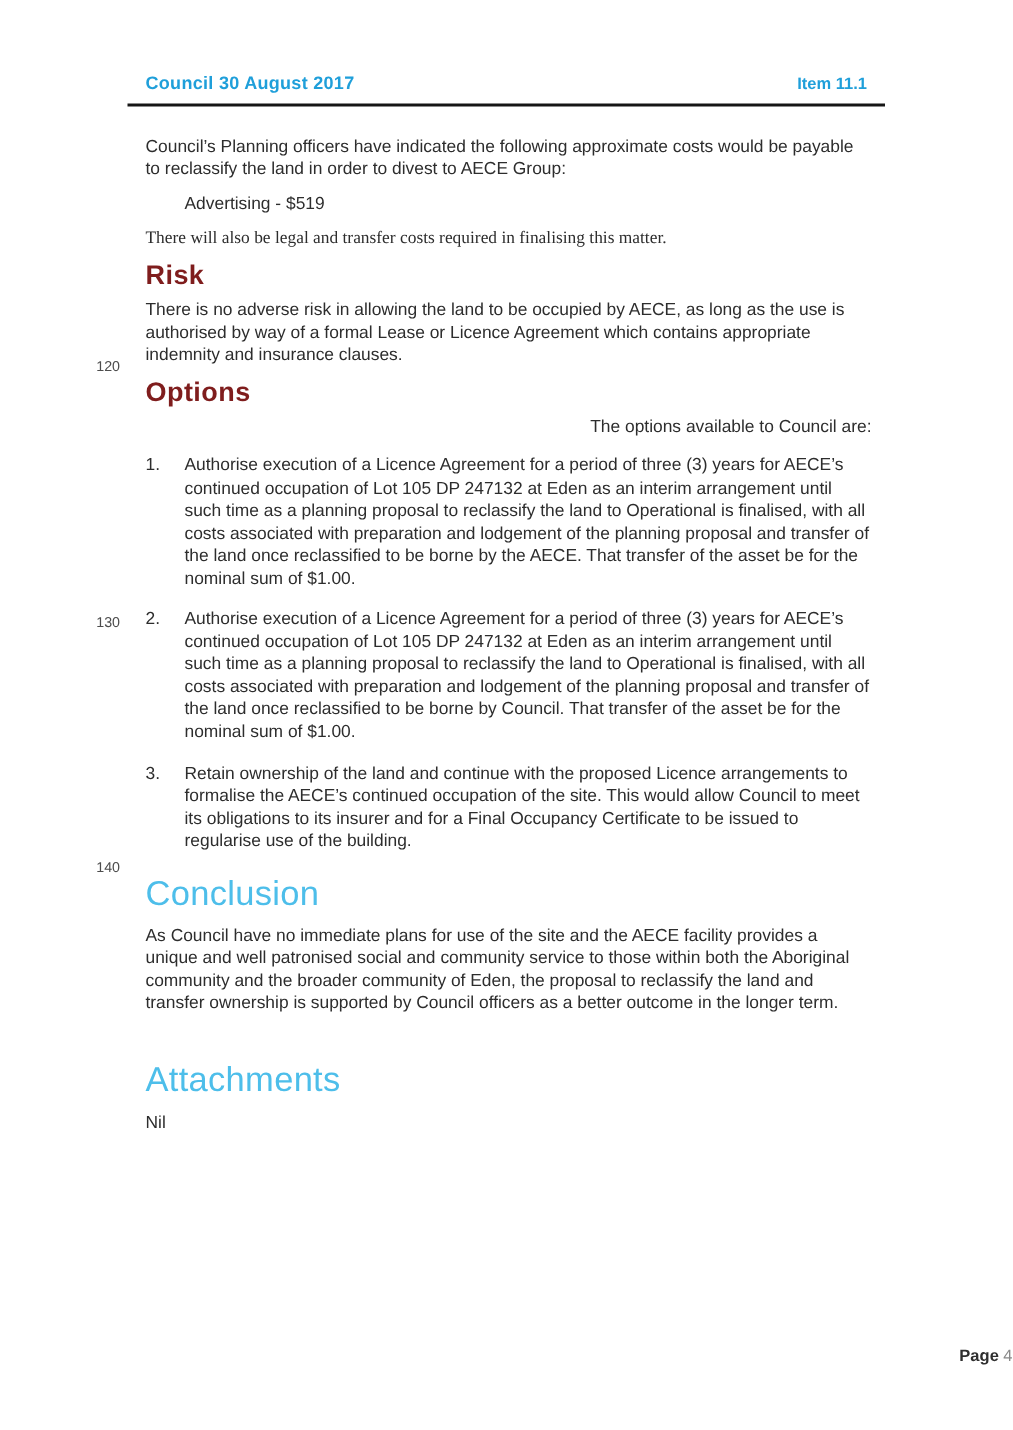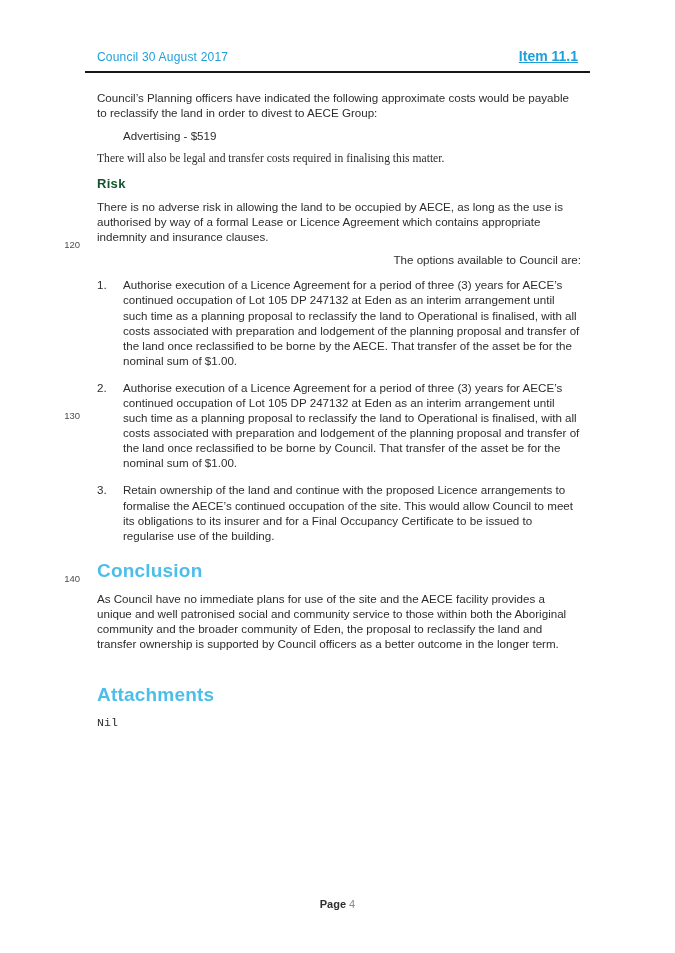--- a/index.html
+++ b/index.html
@@ -25,29 +25,28 @@
     width: 505px;
   }
   .header-row {
     display: flex;
     justify-content: space-between;
     align-items: baseline;
     padding: 0 12px 0 12px;
   }
   .header-left {
     color: #1f9fda;
-    font-weight: normal;
+    font-weight: bold;
     font-size: 12px;
     letter-spacing: 0.2px;
   }
   .header-right {
     color: #1f9fda;
     font-weight: bold;
-    font-size: 14px;
-    text-decoration: underline;
+    font-size: 11px;
   }
   .header-rule {
     margin-top: 7px;
     height: 0;
     border-top: 2.6px solid #161616;
   }
 
   
   .line-no {
     position: absolute;
@@ -70,55 +69,55 @@
     font-size: 11.6px;
     line-height: 15.1px;
   }
   .para { margin: 0 0 8px 0; }
   .cost-line {
     margin: 0 0 7.5px 26px;
   }
   .cost-line + .para { margin-top: 0; font-family: Liberation Serif, serif; }
 
   .subheading {
-    color: #14532d;
-    font-size: 13px;
+    color: #7f1d1d;
+    font-size: 18px;
     margin: 10px 0 8px 0;
     letter-spacing: 0.3px;
   }
 
   .num-item {
     display: flex;
     margin: 0 0 12px 0;
   }
   .num-item .num {
     width: 26px;
     flex: 0 0 26px;
   }
   .num-item .txt {
     flex: 1;
   }
 
   .big-heading {
     color: #4dbeea;
-    font-size: 19px;
+    font-size: 23px;
     letter-spacing: 0.2px;
     margin: 20px 0 13px 0;
-    font-weight: bold;
+    font-weight: normal;
   }
 
-  .nil { margin-top: 8px; font-family: Liberation Mono, monospace; }
+  .nil { margin-top: 8px; }
 
   
   .footer {
     position: absolute;
     left: 0;
     top: 898px;
     width: 675px;
-    text-align: center;
+    text-align: right;
     font-size: 11px;
   }
   .footer .page-word {
     color: #2f2f2f;
     font-weight: bold;
   }
   .footer .page-num {
     color: #8a8a8a;
     font-weight: normal;
     margin-left: 3px;
@@ -145,20 +144,21 @@
 
     <p class="para">Council’s Planning officers have indicated the following approximate costs would be payable to reclassify the land in order to divest to AECE Group:</p>
 
     <p class="cost-line">Advertising - $519</p>
 
     <p class="para">There will also be legal and transfer costs required in finalising this matter.</p>
 
     <h3 class="subheading">Risk</h3>
     <p class="para">There is no adverse risk in allowing the land to be occupied by AECE, as long as the use is authorised by way of a formal Lease or Licence Agreement which contains appropriate indemnity and insurance clauses.</p>
 
+    <h3 class="subheading">Options</h3>
     <p class="para" style="margin-bottom:10px;text-align:right;">The options available to Council are:</p>
 
     <div class="num-item">
       <span class="num">1.</span>
       <span class="txt">Authorise execution of a Licence Agreement for a period of three (3) years for AECE’s continued occupation of Lot 105 DP 247132 at Eden as an interim arrangement until such time as a planning proposal to reclassify the land to Operational is finalised, with all costs associated with preparation and lodgement of the planning proposal and transfer of the land once reclassified to be borne by the AECE.  That transfer of the asset be for the nominal sum of $1.00.</span>
     </div>
     <div class="num-item">
       <span class="num">2.</span>
       <span class="txt">Authorise execution of a Licence Agreement for a period of three (3) years for AECE’s continued occupation of Lot 105 DP 247132 at Eden as an interim arrangement until such time as a planning proposal to reclassify the land to Operational is finalised, with all costs associated with preparation and lodgement of the planning proposal and transfer of the land once reclassified to be borne by Council.  That transfer of the asset be for the nominal sum of $1.00.</span>
     </div>

